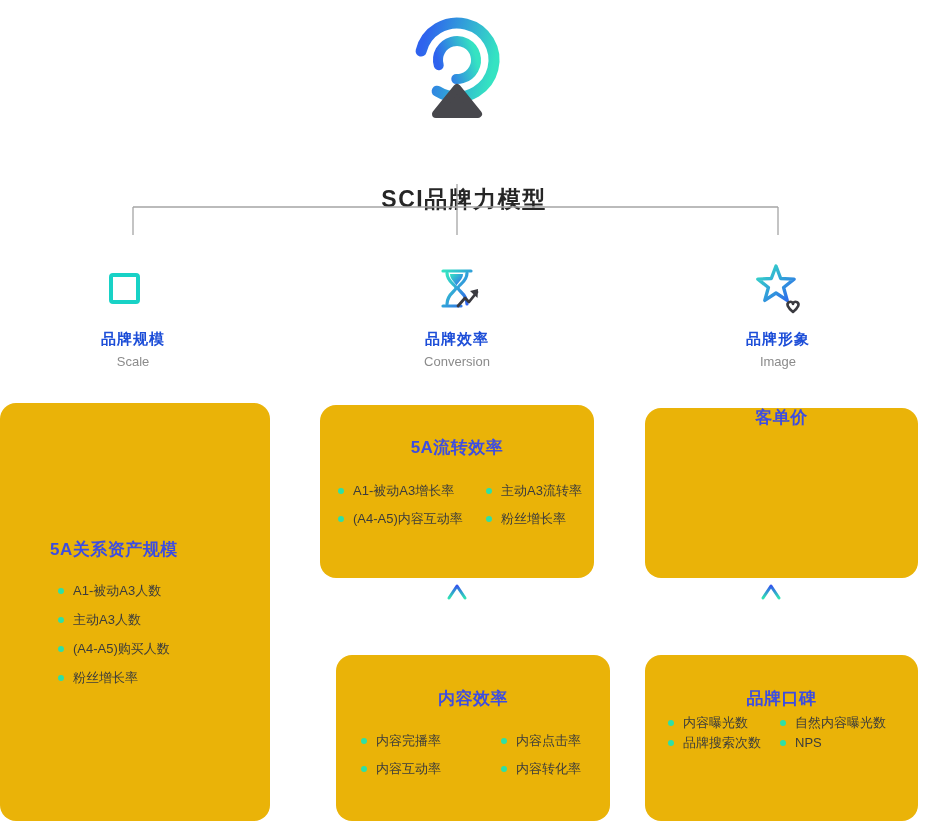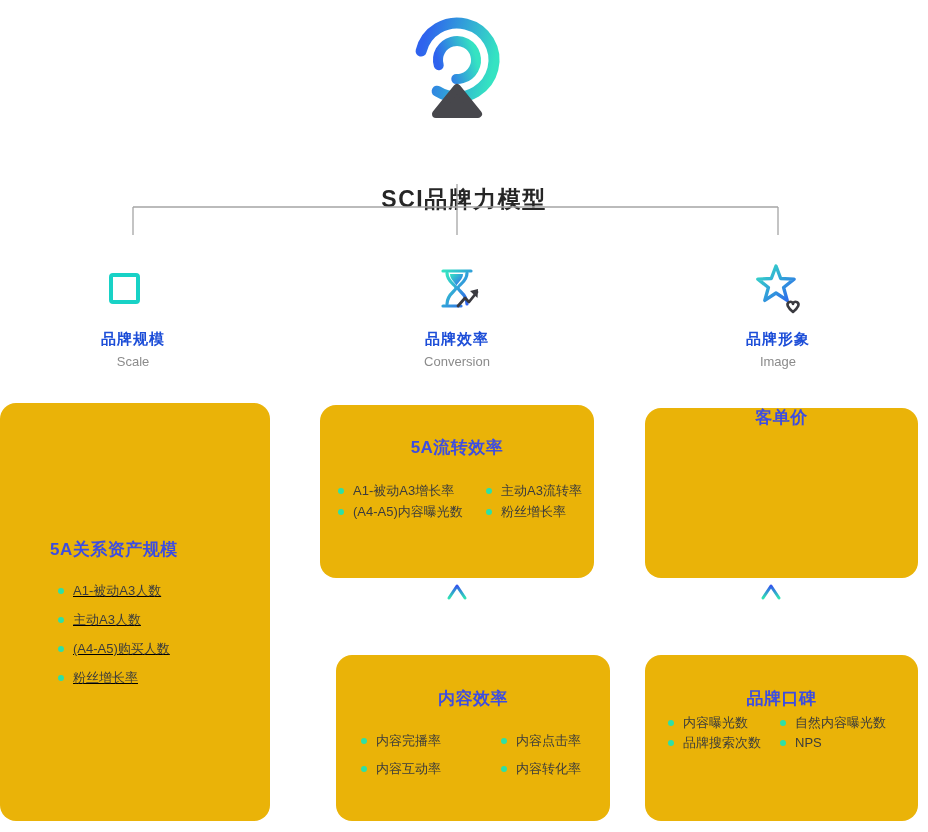--- a/index.html
+++ b/index.html
@@ -19,29 +19,29 @@
   .branch { position:absolute; top:250px; width:140px; text-align:center; }
   .branch-icon { height:66px; display:flex; justify-content:center; align-items:flex-end; margin-bottom:14px; }
   .branch-label { font-size:15px; font-weight:bold; color:#1d4ed8; margin-bottom:5px; letter-spacing:1px; }
   .branch-sublabel { font-size:13px; color:#8b8b8b; }
 
   .card { position:absolute; background:#eab308; border-radius:16px; }
   .card-heading { color:#3D4DE1; font-weight:bold; font-size:17px; line-height:20px; letter-spacing:0.5px; }
 
   .card-scale { left:0; top:403px; width:270px; height:418px; padding:137px 20px 0 50px; }
   .card-scale .card-heading { margin-bottom:24px; }
-  .bullet-list { list-style:none; padding-left:8px;text-decoration:underline; }
+  .bullet-list { list-style:none; padding-left:8px; }
   .bullet-list .bullet-item { margin-bottom:16px; }
 
   .bullet-item { display:flex; align-items:center; font-size:13px; color:#3c3c3c; line-height:13px; }
   .dot { width:6px; height:6px; border-radius:50%; background:#2EE0A6; display:inline-block; margin-right:9px; flex:none; }
 
   .card-mid-top { left:320px; top:405px; width:274px; height:173px; padding-top:33px; }
   .card-mid-top .card-heading { text-align:center; margin-bottom:26px; }
-  .card-mid-top .two-col { display:grid; grid-template-columns:148px 1fr; row-gap:8px; padding:0 8px 0 18px; }
+  .card-mid-top .two-col { display:grid; grid-template-columns:148px 1fr; row-gap:15px; padding:0 8px 0 18px; }
 
   .card-mid-bottom { left:336px; top:655px; width:274px; height:166px; padding-top:34px; }
   .card-mid-bottom .card-heading { text-align:center; margin-bottom:25px; }
   .card-mid-bottom .two-col { display:grid; grid-template-columns:140px 1fr; row-gap:15px; padding:0 8px 0 25px; }
 
   .card-right-top { left:645px; top:408px; width:273px; height:170px;
                     display:flex; align-items:flex-start; justify-content:center; }
 
   .card-right-bottom { left:645px; top:655px; width:273px; height:166px; padding-top:34px; }
   .card-right-bottom .card-heading { text-align:center; margin-bottom:7px; }
@@ -156,21 +156,21 @@
       <div class="bullet-item">
         <span class="dot"></span>
         <span>A1-被动A3增长率</span>
       </div>
       <div class="bullet-item">
         <span class="dot"></span>
         <span>主动A3流转率</span>
       </div>
       <div class="bullet-item">
         <span class="dot"></span>
-        <span>(A4-A5)内容曝光数</span>
+        <span>(A4-A5)内容互动率</span>
       </div>
       <div class="bullet-item">
         <span class="dot"></span>
         <span>粉丝增长率</span>
       </div>
     </div>
   </div>
 
   <div class="card card-right-top">
     <div class="card-heading">客单价</div>

